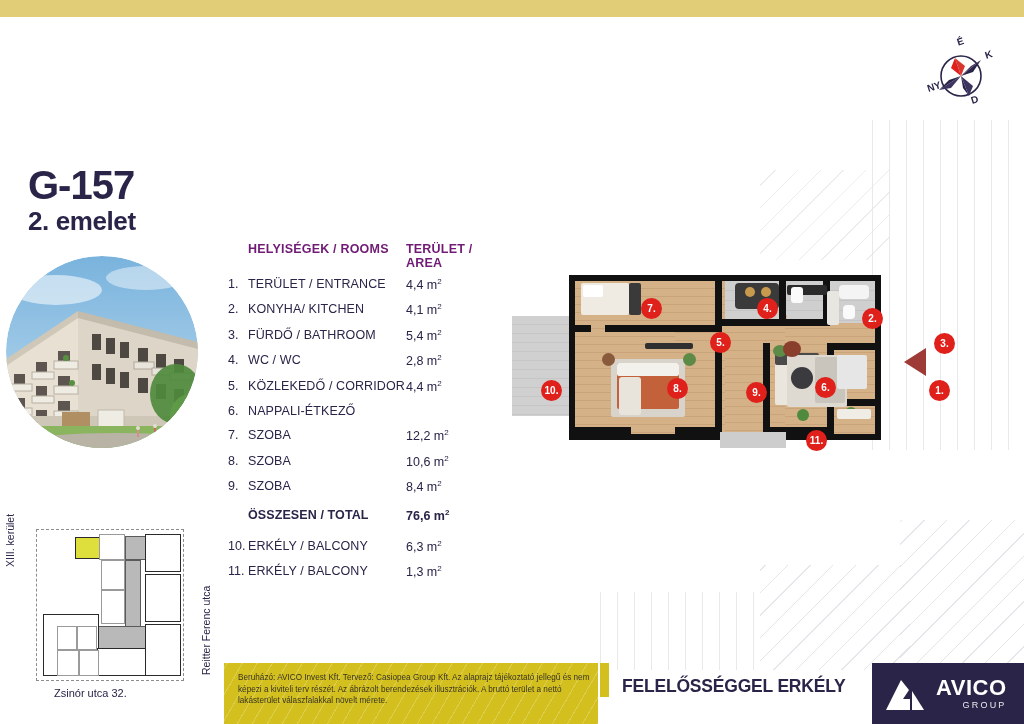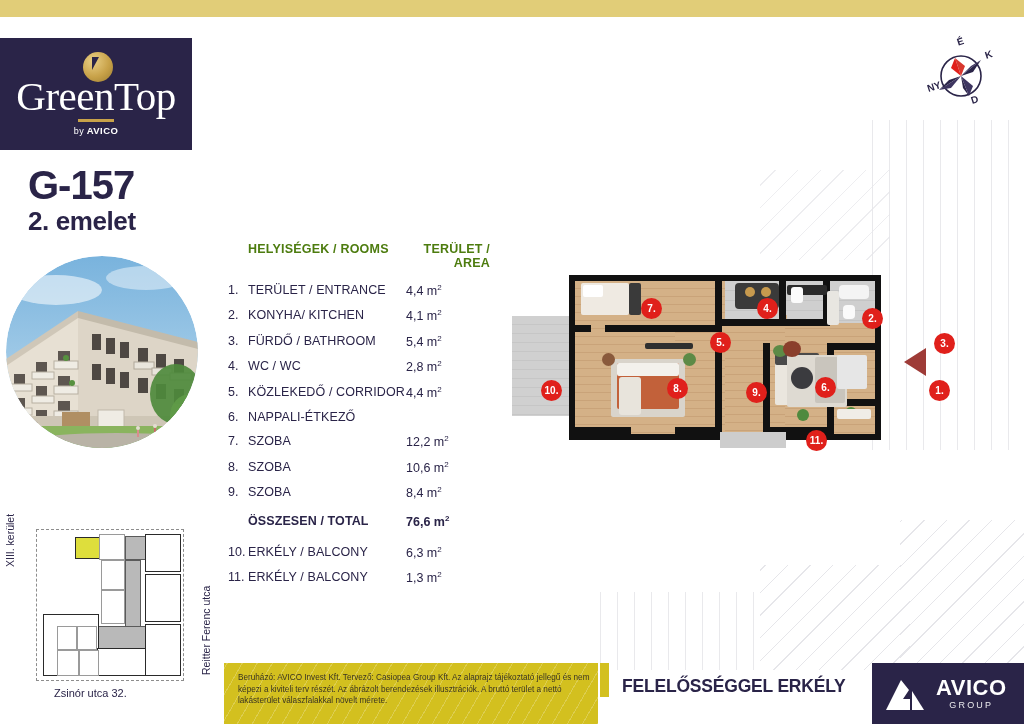--- a/index.html
+++ b/index.html
@@ -111,25 +111,25 @@
   
   .photo-circle {
     position: absolute; left: 6px; top: 256px;
     width: 192px; height: 192px; border-radius: 50%;
     overflow: hidden;
   }
 
   
   .rooms { position: absolute; left: 228px; top: 242px; width: 262px; }
   .rooms-head {
-    display: flex; font-size: 12.5px; font-weight: 700; color: #4d7c0f;
-    letter-spacing: .2px; margin-bottom: 14px;
+    display: flex; font-size: 12.5px; font-weight: 700; color: #701a75;
+    letter-spacing: .2px; margin-bottom: 8px;
   }
   .rooms-head .h-rooms { width: 178px; padding-left: 20px; }
-  .rooms-head .h-area { width: 84px; text-align: right; }
+  .rooms-head .h-area { width: 84px; text-align: left; }
   .room-row {
     display: flex; font-size: 12.5px; color: #2a2448;
     margin-bottom: 10.5px; line-height: 1.1;
   }
   .room-row .r-num { width: 20px; }
   .room-row .r-name { width: 158px; letter-spacing: .1px; }
   .room-row .r-area { width: 84px; white-space: nowrap; }
   .room-row.cont .r-num { visibility: hidden; }
   .room-row.total { font-weight: 700; margin-top: 14px; margin-bottom: 16px; }
   .room-row.total .r-num { visibility: hidden; }
@@ -230,49 +230,40 @@
   .avico-box {
     position: absolute; left: 872px; top: 663px;
     width: 152px; height: 61px; background: #2a2448;
     display: flex; align-items: center;
   }
   .avico-mark { width: 46px; height: 34px; margin-left: 10px; position: relative; }
   .avico-text { margin-left: 8px; line-height: 1; }
   .avico-name { font-size: 22px; font-weight: 700; color: #ffffff; letter-spacing: .5px; }
   .avico-group {
     font-size: 9px; color: #ffffff; letter-spacing: 2.2px;
-    text-align: center; margin-top: 2px; opacity: .9;
+    text-align: right; margin-top: 2px; opacity: .9;
   }
   .foot-yellow-tab {
     position: absolute; left: 600px; top: 663px; width: 9px; height: 34px;
     background: #d3c01f;
   }
 </style>
 </head>
 <body>
 
 <div id="page">
 
   <div class="topbar"></div>
 
   <div class="vlines vlines-right"></div>
   <div class="diaglines diag-c"></div>
   <div class="vlines vlines-botleft"></div>
   <div class="diaglines diag-a"></div>
   <div class="diaglines diag-b"></div>
 
-  <div class="logobox">
-    <div class="logo-mark"></div>
-    <div class="logo-word">GreenTop</div>
-    <div class="logo-underline"></div>
-    <div class="logo-sub">
-      <span class="by">by</span>
-      <span>AVICO</span>
-    </div>
-  </div>
 
 
   <div class="compass">
     <svg width="72" height="76" viewBox="0 0 72 76">
       <circle cx="36" cy="40" r="20" fill="none" stroke="#2a2448" stroke-width="1.6"></circle>
       <polygon points="36,40 30,22 40,30" fill="#d8372e"></polygon>
       <polygon points="36,40 30,22 26,32" fill="#e0201b"></polygon>
       <polygon points="36,40 56,24 48,36" fill="#2a2448"></polygon>
       <polygon points="36,40 56,24 46,30" fill="#3d3560"></polygon>
       <polygon points="36,40 44,60 38,52" fill="#2a2448"></polygon>

